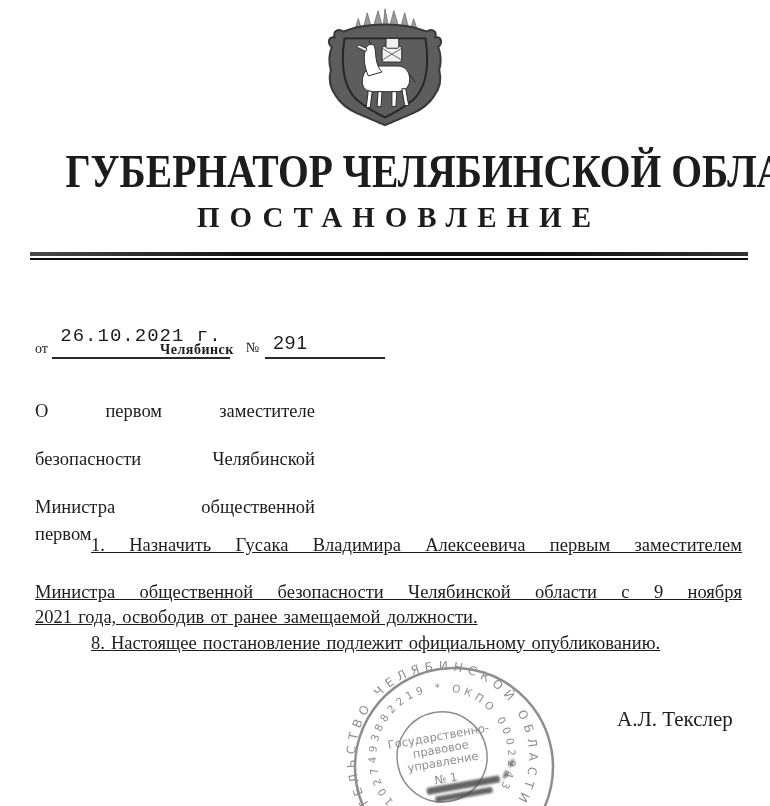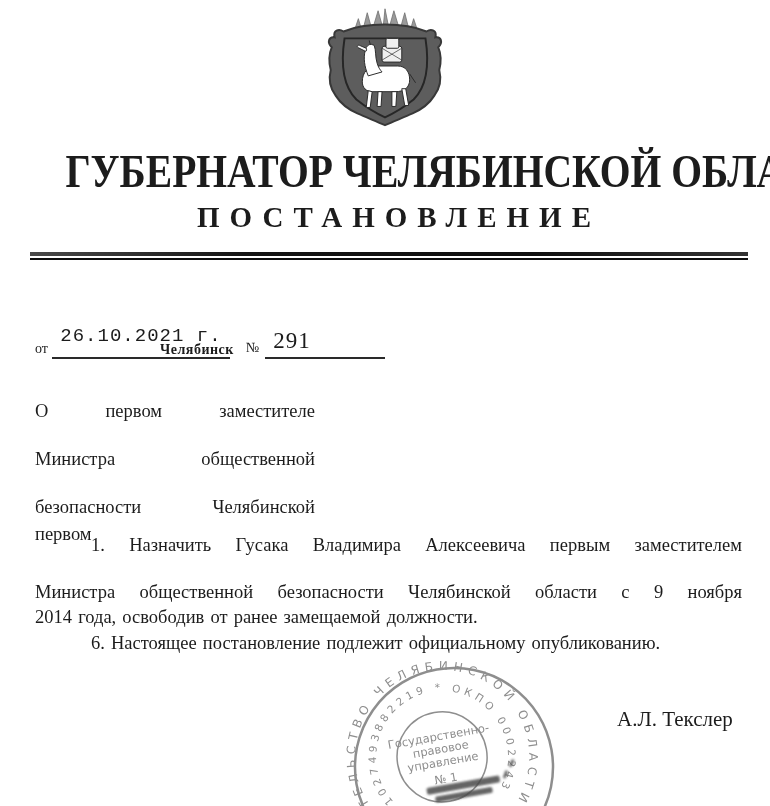--- a/index.html
+++ b/index.html
@@ -29,29 +29,29 @@
   .meta { position:absolute; top:293px; left:35px; display:flex; align-items:flex-end;margin-top:32px; }
   .meta-from { font-size:14px; padding:0 4px 2px 0; }
   .meta-date {
     display:inline-block; width:178px; border-bottom:2px solid #2a2a2a; text-align:center;
     font-family:"Liberation Mono","DejaVu Sans Mono",monospace; font-size:19px;
     letter-spacing:1px; padding-bottom:10px;
   }
   .meta-no { font-size:14px; padding:0 6px 3px 16px; }
   .meta-num {
     display:inline-block; width:112px; border-bottom:2px solid #2a2a2a;
-    font-family:Liberation Serif, serif; font-size:23px;
+    font-family:Liberation Sans, sans-serif; font-size:19px;
     letter-spacing:1px; padding:0 0 3px 8px;
   }
   .meta-city { position:absolute; top:342px; left:160px; font-weight:bold; font-size:14px; letter-spacing:0.5px; }
   
   .subject { position:absolute; top:377px; left:35px; width:280px; font-size:18.5px; line-height:27px; }
   .jl { text-align:justify; text-align-last:justify;margin-top:21px; }
   
-  .body-text { position:absolute; top:512px; left:35px; width:707px; font-size:18.5px; line-height:25.5px; word-spacing:1.5px; }
+  .body-text { position:absolute; top:512px; left:35px; width:707px; font-size:18.5px; line-height:25.5px; word-spacing:1.5px;text-decoration:underline; }
   .indent { padding-left:56px; }
   
   .signature { position:absolute; top:707px; left:617px; font-size:21px; white-space:nowrap; }
   
   .stamp { position:absolute; left:338px; top:651px; width:232px; height:232px; }
 </style>
 </head>
 <body>
 
 <div class="page">
@@ -94,30 +94,30 @@
   <div class="meta">
     <span class="meta-from">от</span>
     <span class="meta-date">26.10.2021 г.</span>
     <span class="meta-no">№</span>
     <span class="meta-num">291</span>
   </div>
   <div class="meta-city">Челябинск</div>
 
   <div class="subject">
     <div class="jl">О первом заместителе</div>
+    <div class="jl">безопасности Челябинской</div>
     <div class="jl">Министра общественной</div>
-    <div class="jl">безопасности Челябинской</div>
     <div>первом</div>
   </div>
 
   <div class="body-text">
     <div class="jl indent">1. Назначить Гусака Владимира Алексеевича первым заместителем</div>
     <div class="jl">Министра общественной безопасности Челябинской области с 9 ноября</div>
-    <div>2014 года, освободив от ранее замещаемой должности.</div>
-    <div class="indent">6. Настоящее постановление подлежит официальному опубликованию.</div>
+    <div>2021 года, освободив от ранее замещаемой должности.</div>
+    <div class="indent">8. Настоящее постановление подлежит официальному опубликованию.</div>
   </div>
 
   <div class="signature">А.Л. Текслер</div>
 
   <svg class="stamp" viewBox="0 0 232 232" xmlns="http://www.w3.org/2000/svg">
     <defs>
       <filter id="smudgeBlur" x="-20%" y="-20%" width="140%" height="140%">
         <feGaussianBlur stdDeviation="0.8"></feGaussianBlur>
       </filter>
     </defs>

